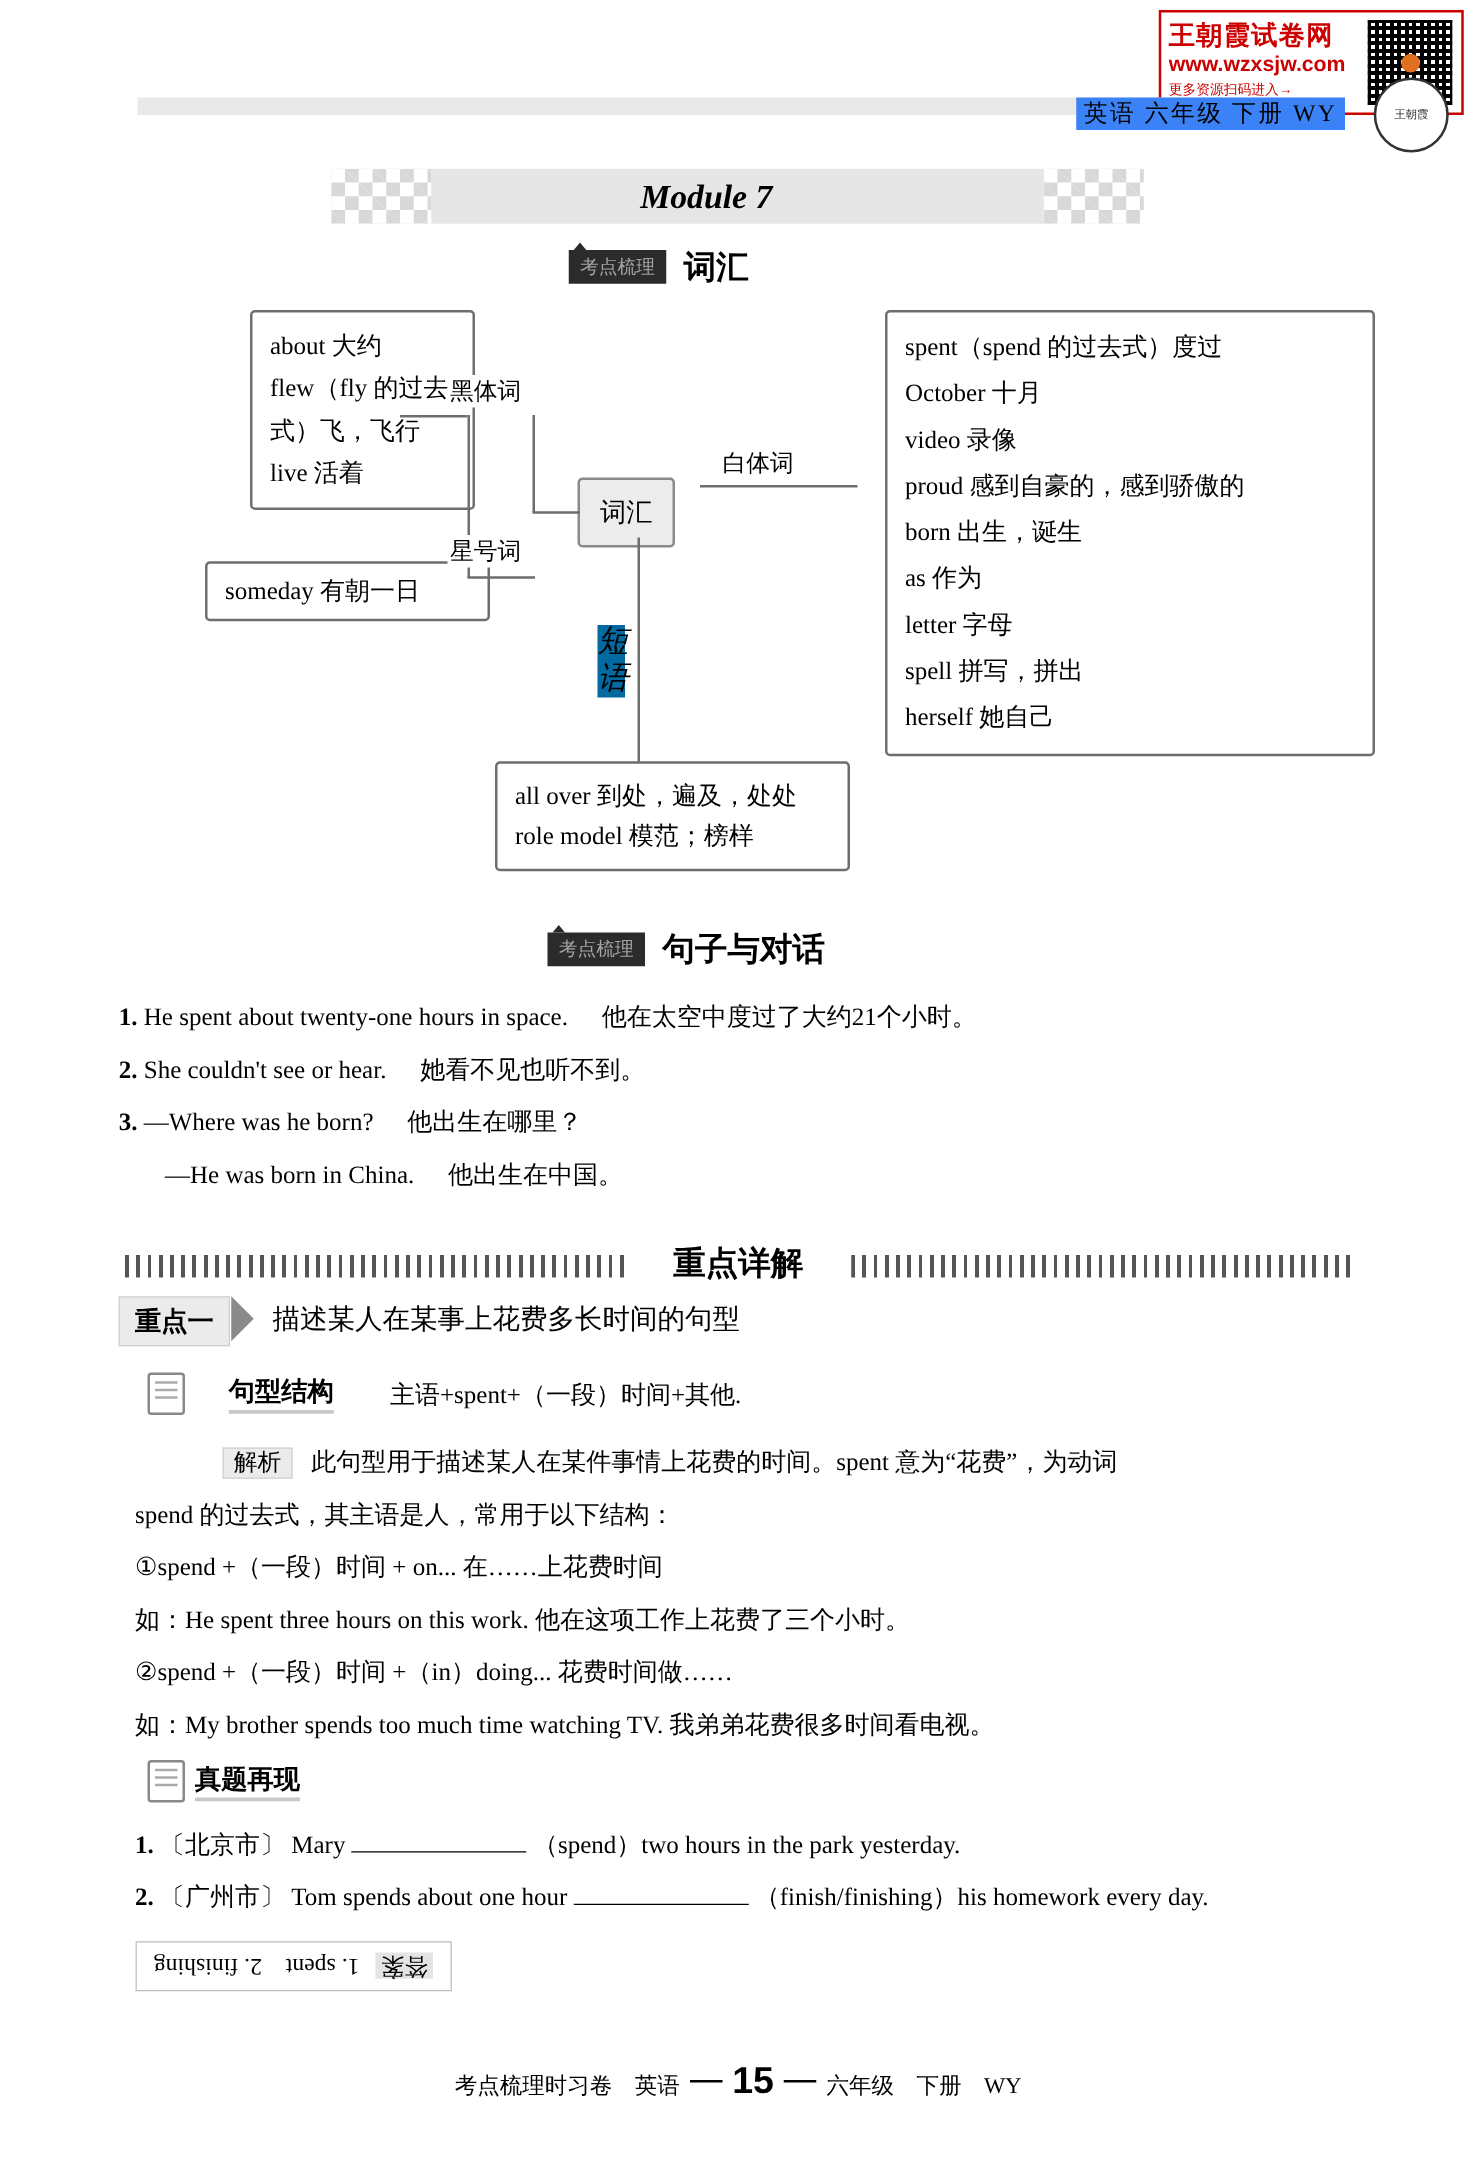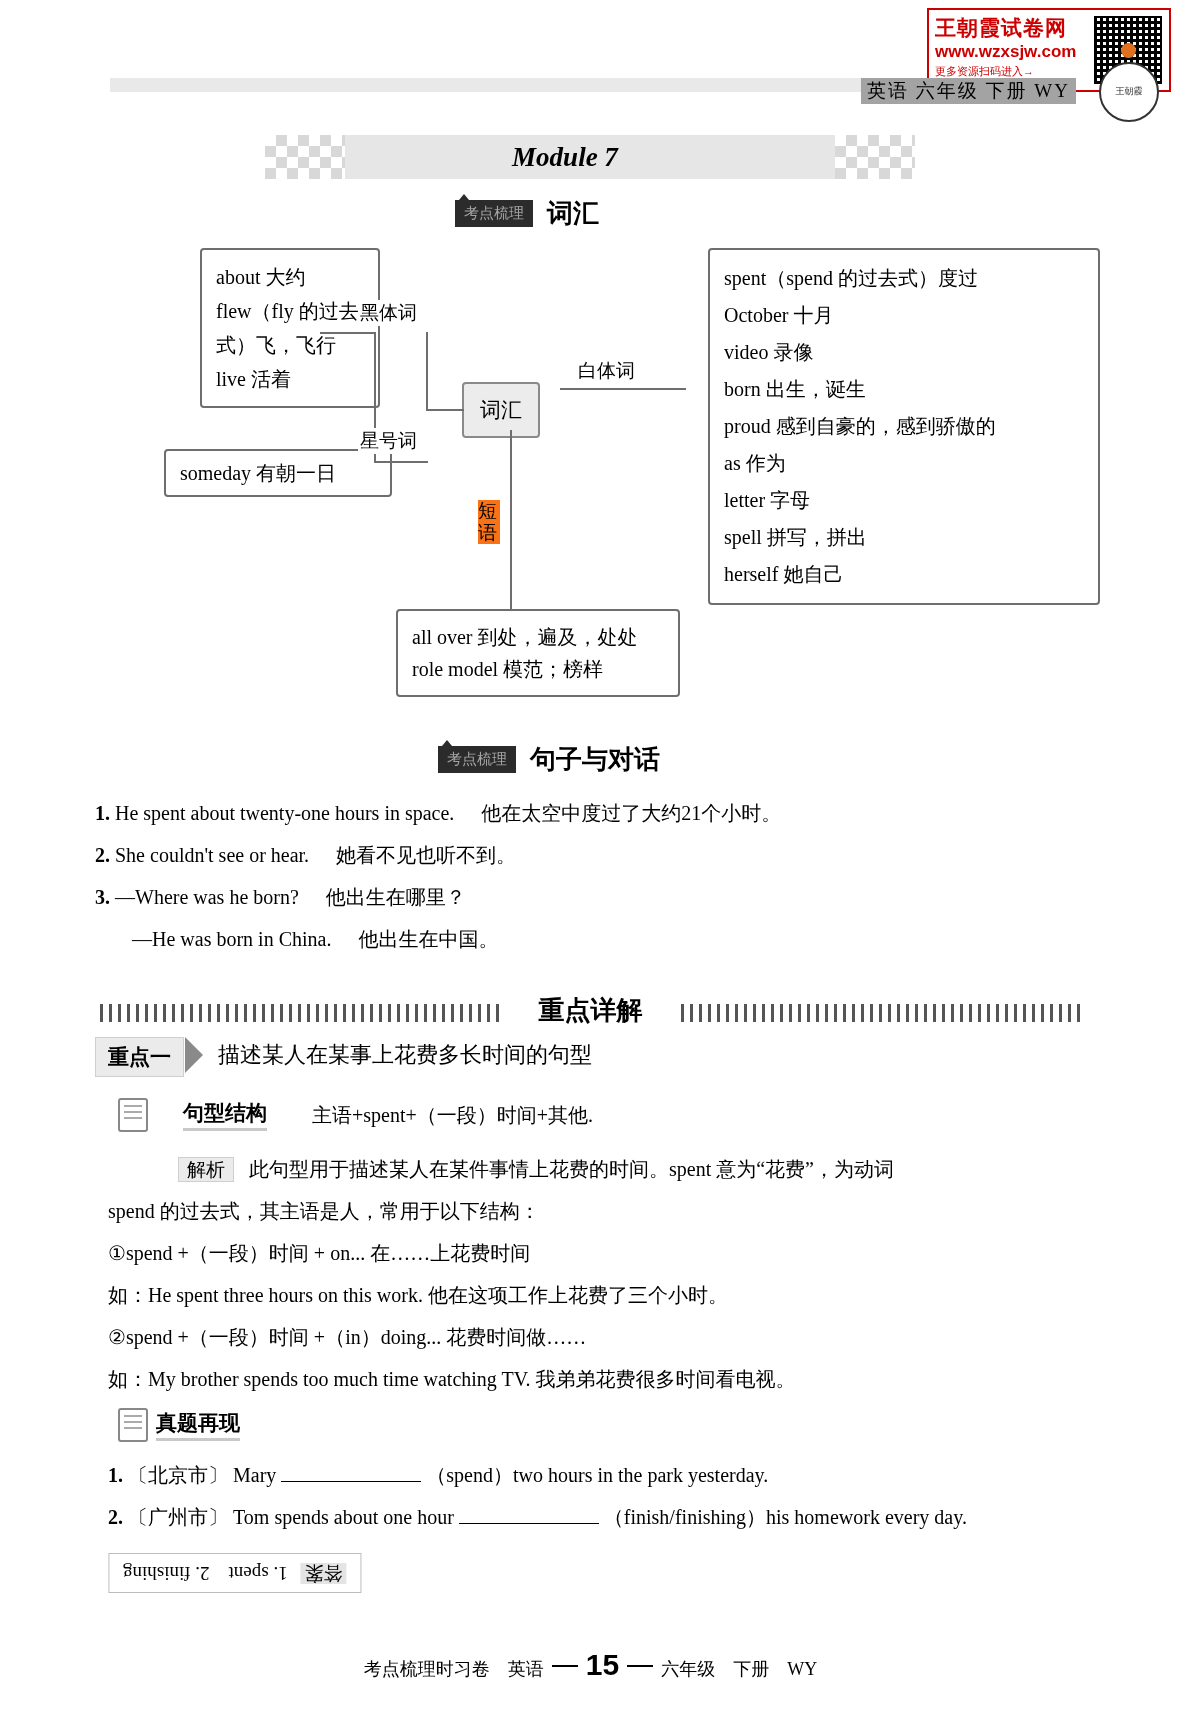--- a/index.html
+++ b/index.html
@@ -38,21 +38,21 @@
   }
 
   .page-top-bar {
     position:absolute; left:110px; top:78px; width:940px; height:14px;
     background:#e9e9e9;
   }
   .grade-line {
     position:absolute; right:105px; top:78px;
     font-size:19px; letter-spacing:2px;
     font-family:"Liberation Serif", serif;
-    background:#a3a3a3; padding:0 6px;
+    background:#3b82f6; padding:0 6px;
   }
   .seal {
     position:absolute; right:22px; top:62px;
     width:56px; height:56px; border-radius:50%;
     border:2px solid #333;
     display:flex; align-items:center; justify-content:center;
     font-size:9px; line-height:1.05; text-align:center; color:#222;
     background:#fff;
   }
 
@@ -96,21 +96,21 @@
   .vbox {
     position:absolute; border:2px solid #6e6e6e; border-radius:4px;
     padding:10px 14px; font-size:20px; line-height:1.7; background:#fff;margin-left:28px;
   }
   .vcenter {
     position:absolute; border:2px solid #8a8a8a; background:#ececec;
     border-radius:4px; font-size:21px; padding:12px 16px;
   }
   .edge-label { position:absolute; font-size:19px; background:#fff; padding:0 2px;}
   .line { position:absolute; background:#6e6e6e; }
-  .vert-label{ position:absolute; font-size:19px; width:22px; line-height:1.15; background:#f97316;}
+  .vert-label{ position:absolute; font-size:25px; width:22px; line-height:1.15; background:#0369a1;font-style:italic;}
 
   
   .sent { position:absolute; font-size:20px; }
   .sent b { font-weight:bold; }
 
   
   .dots {
     position:absolute; top:1004px; height:18px;
     background-image:repeating-linear-gradient(90deg,#555 0 3px,transparent 3px 9px);
   }
@@ -208,22 +208,22 @@
 
 <div class="vbox" style="left:368px; top:609px; width:252px; line-height:1.6;">
   <div>all over 到处，遍及，处处</div>
   <div>role model 模范；榜样</div>
 </div>
 
 <div class="vbox" style="left:680px; top:248px; width:360px; line-height:1.85;">
   <div>spent（spend 的过去式）度过</div>
   <div>October 十月</div>
   <div>video 录像</div>
+  <div>proud 感到自豪的，感到骄傲的</div>
   <div>born 出生，诞生</div>
-  <div>proud 感到自豪的，感到骄傲的</div>
   <div>as 作为</div>
   <div>letter 字母</div>
   <div>spell 拼写，拼出</div>
   <div>herself 她自己</div>
 </div>
 
 <div class="vcenter" style="left:462px; top:382px;">词汇</div>
 
 <div class="line" style="left:320px; top:332px; width:54px; height:2px;"></div>
 <div class="line" style="left:374px; top:332px; width:2px; height:130px;"></div>

